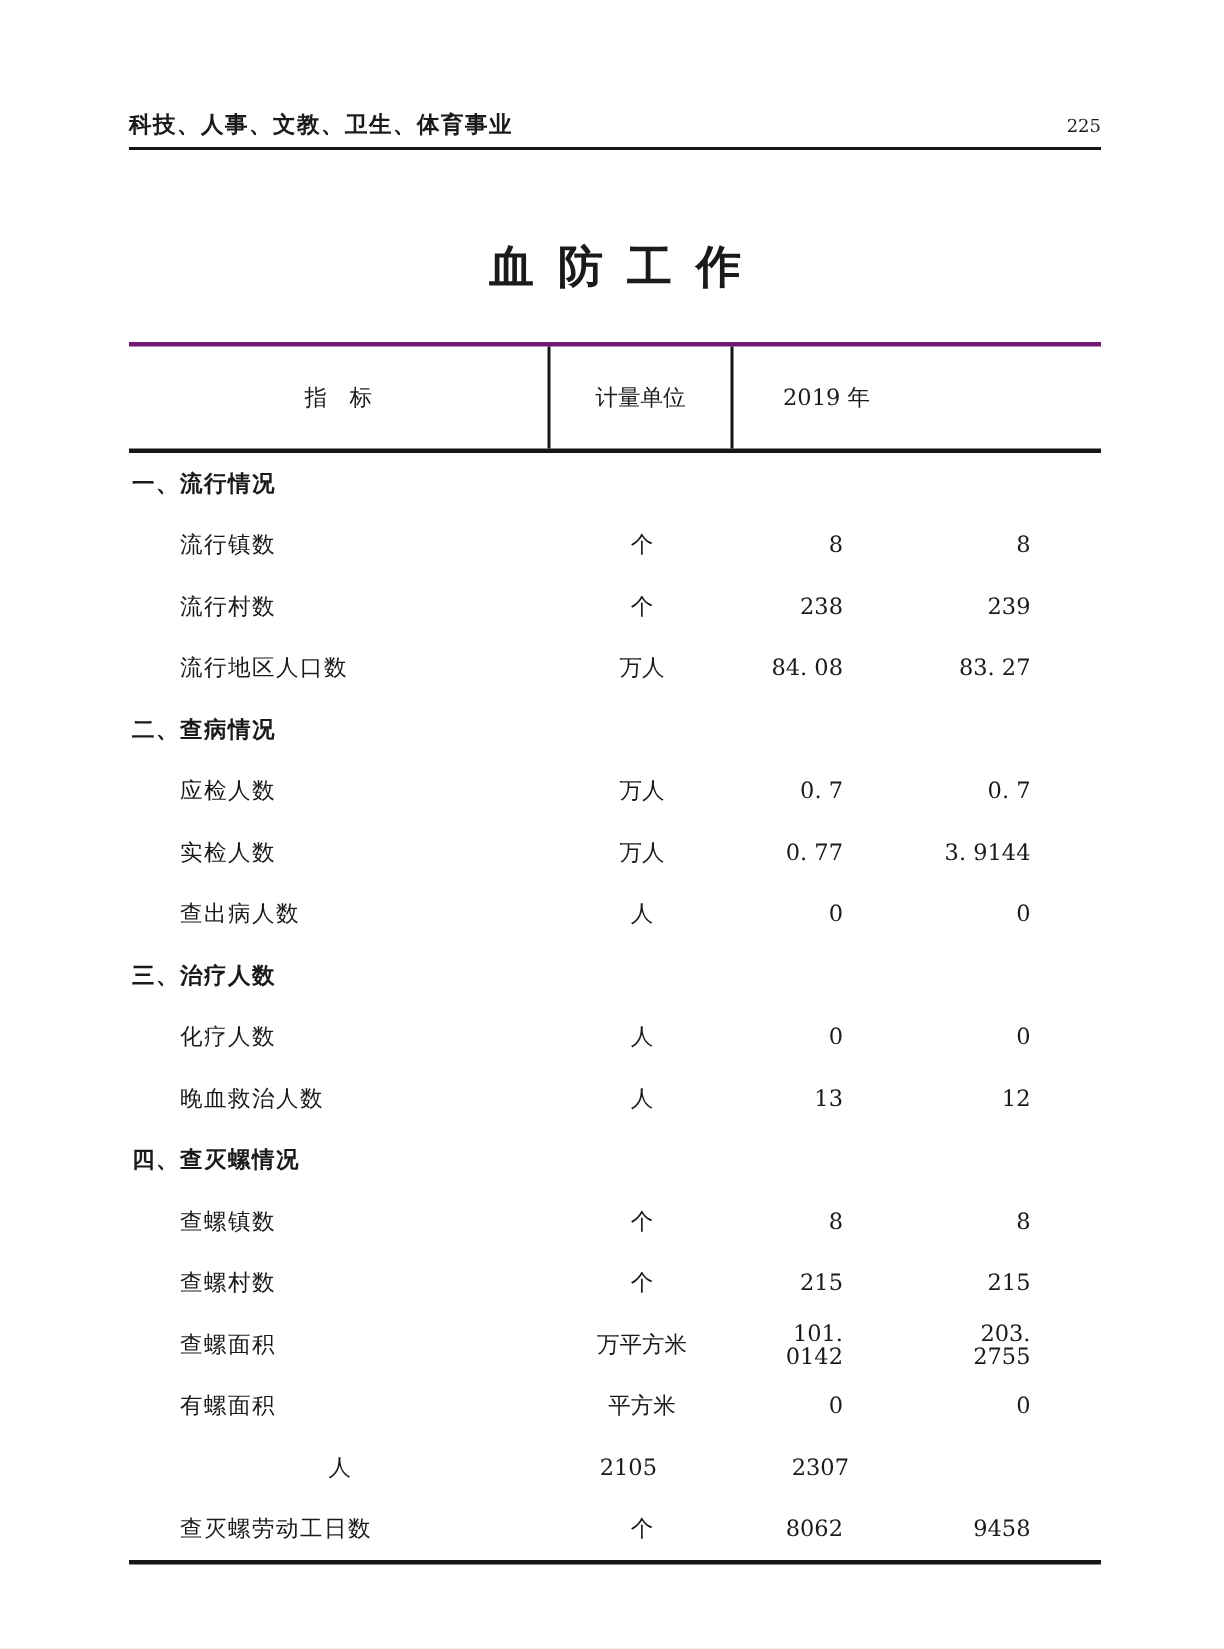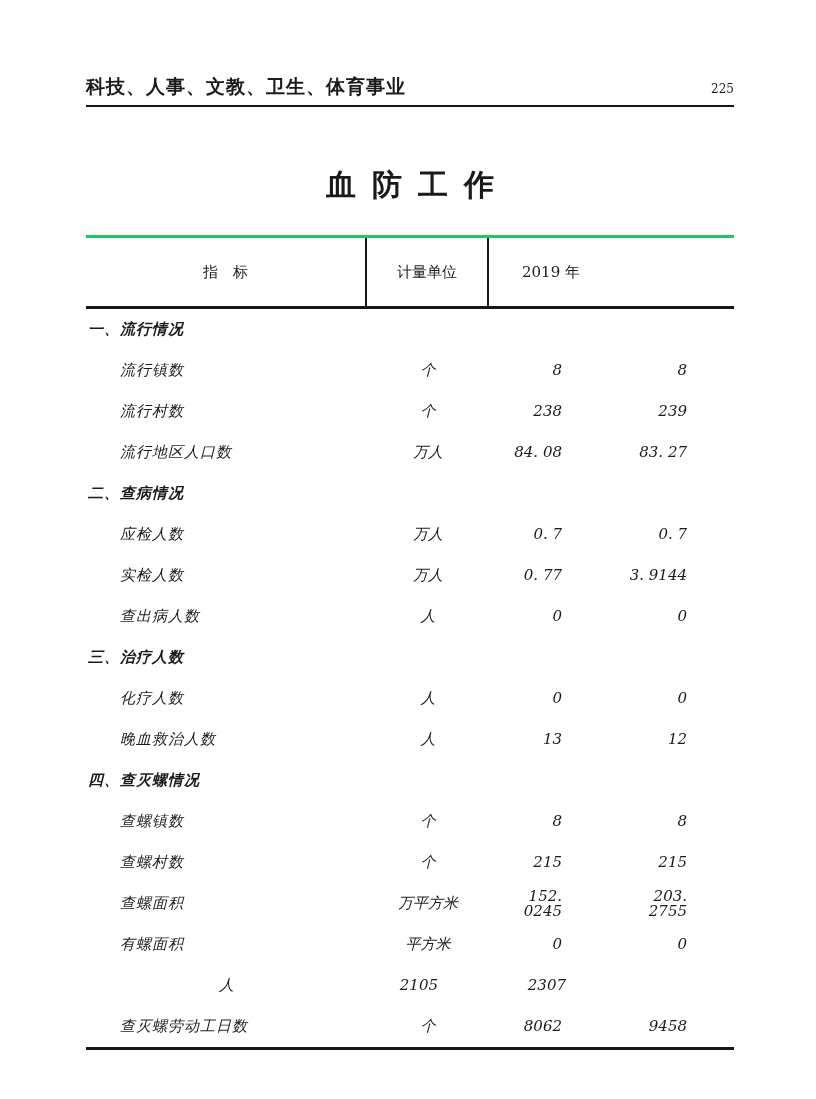--- a/index.html
+++ b/index.html
@@ -23,21 +23,21 @@
   
   .running-head-row {
     padding-top: 74px;
     display: flex;
     justify-content: space-between;
     align-items: baseline;
   }
   .running-head {
     font-family: "DejaVu Sans", "Liberation Sans", sans-serif;
     font-weight: bold;
-    font-size: 19px;
+    font-size: 15px;
     letter-spacing: 1px;
   }
   .page-number {
     font-family: "DejaVu Serif", "Liberation Serif", serif;
     font-size: 12px;
   }
   .head-rule {
     margin-top: 5px;
     border-bottom: 2px solid #161616;
   }
@@ -53,21 +53,21 @@
   }
   
   .data-table {
     margin-top: 29px;
     width: 648px;
   }
   .thead {
     display: grid;
     grid-template-columns: 281px 122px 124px 121px;
     height: 74px;
-    border-top: 3px solid #22c55e;
+    border-top: 3px solid #701a75;
     border-bottom: 3px solid #161616;
     align-items: center;
   }
   .thead .hcell {
     height: 100%;
     display: flex;
     align-items: center;
     justify-content: center;
     font-size: 15px;
   }
@@ -75,21 +75,21 @@
   .tbody {
     border-bottom: 3px solid #161616;
   }
   .trow {
     display: grid;
     grid-template-columns: 281px 122px 124px 121px;
     height: 41px;
     align-items: center;
     font-size: 15px;
   }
-  .cell { line-height: 1; font-style: italic; }
+  .cell { line-height: 1; }
   .section-label {
     grid-column: 1 / -1;
     font-family: "DejaVu Sans", "Liberation Sans", sans-serif;
     font-weight: bold;
     padding-left: 2px;
     letter-spacing: 1px;
   }
   .item-label { padding-left: 34px; letter-spacing: 1px; }
   .unit  { text-align: center; }
   .val   { text-align: right; }
@@ -185,21 +185,21 @@
           </div>
           <div class="trow">
             <div class="cell item-label">查螺村数</div>
             <div class="cell unit">个</div>
             <div class="cell val v2019">215</div>
             <div class="cell val v2018">215</div>
           </div>
           <div class="trow">
             <div class="cell item-label">查螺面积</div>
             <div class="cell unit">万平方米</div>
-            <div class="cell val v2019">152. 0245</div>
+            <div class="cell val v2019">101. 0142</div>
             <div class="cell val v2018">203. 2755</div>
           </div>
           <div class="trow">
             <div class="cell item-label">有螺面积</div>
             <div class="cell unit">平方米</div>
             <div class="cell val v2019">0</div>
             <div class="cell val v2018">0</div>
           </div>
           <div class="trow">
             <div class="cell unit">人</div>

